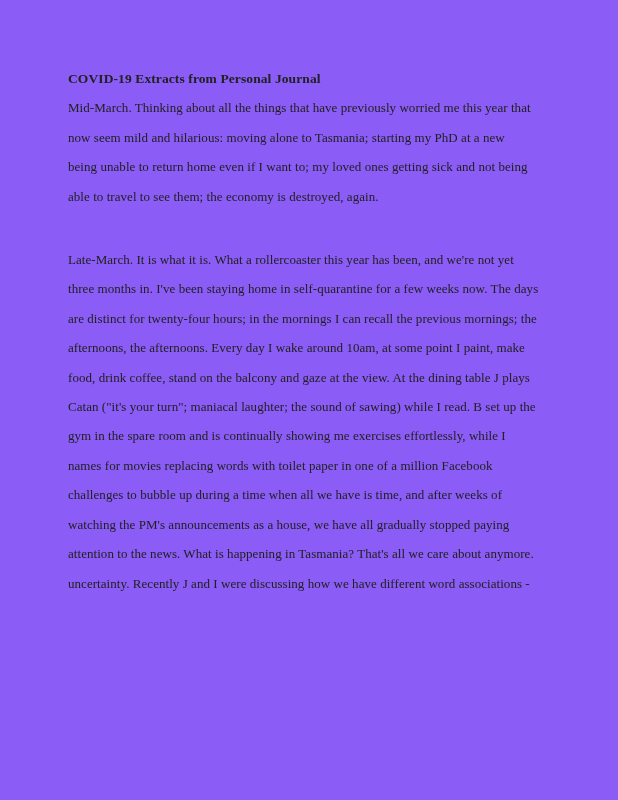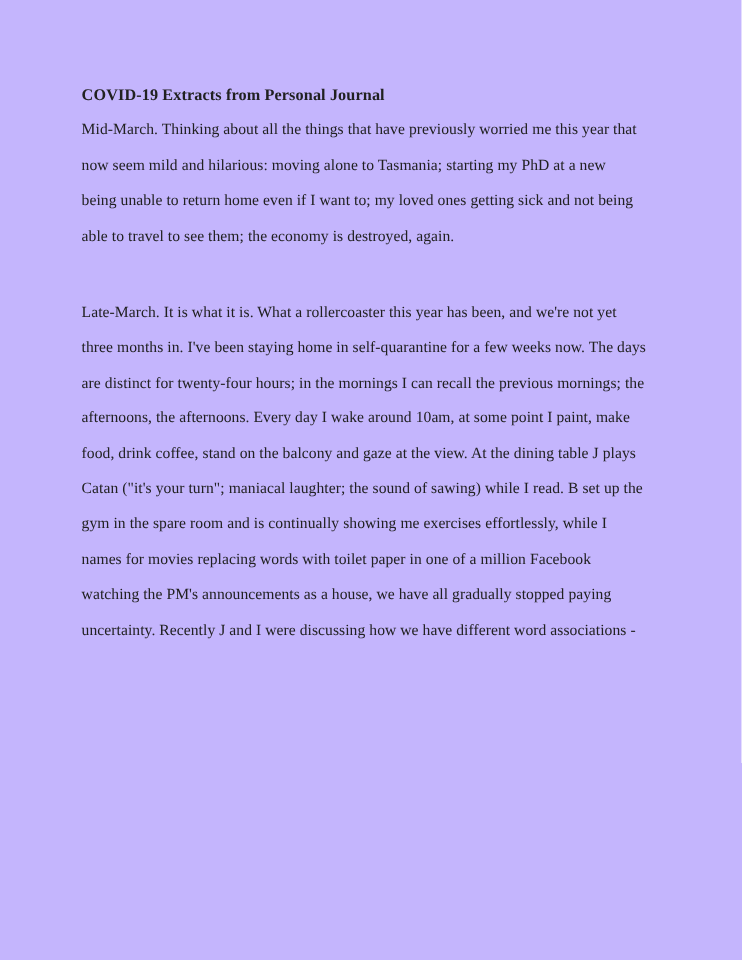--- a/index.html
+++ b/index.html
@@ -4,21 +4,21 @@
 <style>
   html, body {
     margin: 0;
     padding: 0;
     background: #ffffff;
   }
   .page {
     position: relative;
     width: 618px;
     height: 800px;
-    background: #c4b5fd;
+    background: #8b5cf6;
     overflow: hidden;
     font-family: "Liberation Serif", "DejaVu Serif", serif;
     color: #212121;
   }
   .content {
     position: absolute;
     left: 68px;
     top: 64px;
     width: 500px;
   }
@@ -60,18 +60,20 @@
 
     <div class="para">
       <div class="line">Late-March. It is what it is. What a rollercoaster this year has been, and we're not yet</div>
       <div class="line">three months in. I've been staying home in self-quarantine for a few weeks now. The days</div>
       <div class="line">are distinct for twenty-four hours; in the mornings I can recall the previous mornings; the</div>
       <div class="line">afternoons, the afternoons. Every day I wake around 10am, at some point I paint, make</div>
       <div class="line">food, drink coffee, stand on the balcony and gaze at the view. At the dining table J plays</div>
       <div class="line">Catan ("it's your turn"; maniacal laughter; the sound of sawing) while I read. B set up the</div>
       <div class="line">gym in the spare room and is continually showing me exercises effortlessly, while I</div>
       <div class="line">names for movies replacing words with toilet paper in one of a million Facebook</div>
+      <div class="line">challenges to bubble up during a time when all we have is time, and after weeks of</div>
       <div class="line">watching the PM's announcements as a house, we have all gradually stopped paying</div>
+      <div class="line">attention to the news. What is happening in Tasmania? That's all we care about anymore.</div>
       <div class="line">uncertainty. Recently J and I were discussing how we have different word associations -</div>
     </div>
 
   </div>
 </div>
 
 </body></html>

